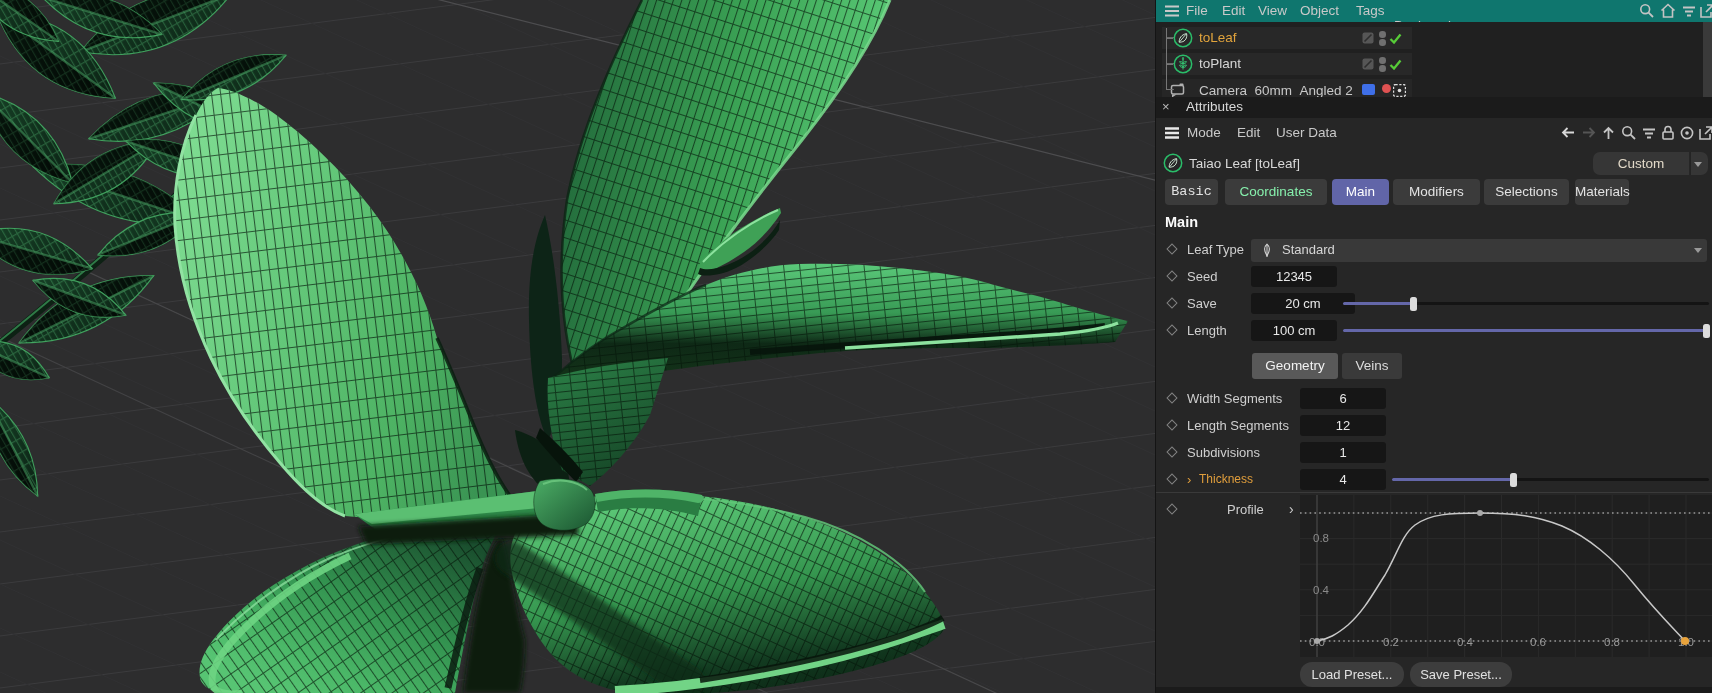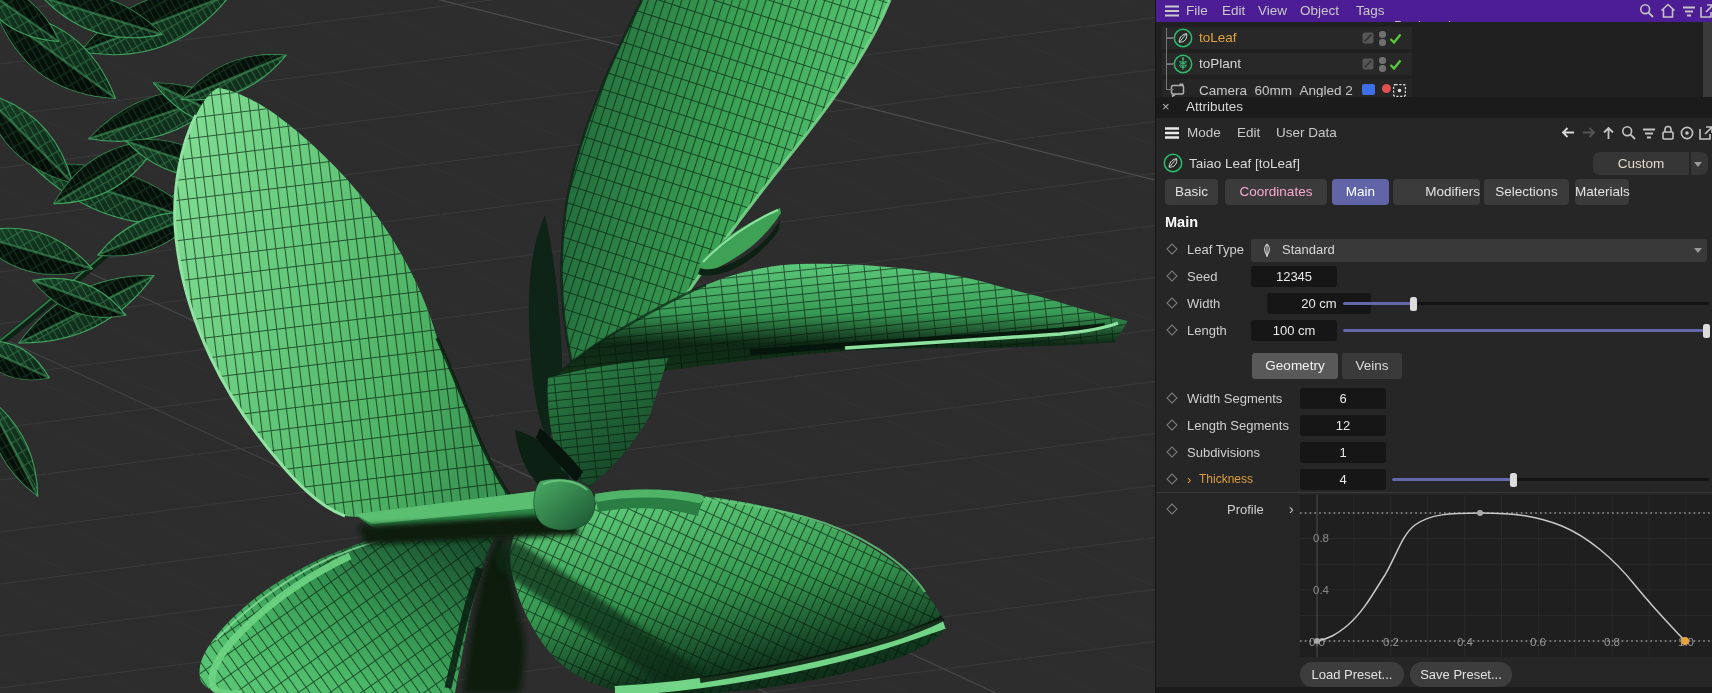--- a/index.html
+++ b/index.html
@@ -214,21 +214,21 @@
       <path d="M575,500 C640,491 730,497 805,517 C860,532 905,562 925,592" stroke="#62c578" stroke-width="2" fill="none" opacity="0.85"></path>
       <path d="M354,514 L545,490 L578,496 L572,522 L380,533 Z" fill="#2e8a49"></path>
       <path d="M354,514 L545,490 L578,496 L560,506 L372,524 Z" fill="#5bbf72"></path>
       <path d="M358,526 L576,513 L579,535 L366,545 Z" fill="#0a1a10" filter="url(#soft)"></path>
       <path d="M595,494 C630,488 665,488 702,495 L698,516 C665,507 630,506 598,512 Z" fill="#2a7d43"></path>
       <path d="M595,494 C630,488 665,488 702,495 C705,499 703,503 698,503 C665,496 630,496 597,502 Z" fill="#4fb468"></path>
       <path d="M540,481 C560,476 581,479 591,490 C598,500 596,515 586,524 C572,533 551,532 541,523 C532,514 531,494 540,481 Z" fill="url(#gBud)" stroke="rgba(12,36,20,0.6)" stroke-width="0.8"></path>
       <path d="M543,484 C558,478 576,480 587,490" stroke="#6fca82" stroke-width="2" fill="none" opacity="0.8"></path>
     </svg>
 <div id="panel">
-      <div class="abs" style="left:0;top:0;width:556px;height:22px;background:#4c1d95;">
+      <div class="abs" style="left:0;top:0;width:556px;height:22px;background:#0f766e;">
         <svg width="16" height="14" viewBox="0 0 16 14" style="position:absolute;left:8px;top:4px;" xmlns="http://www.w3.org/2000/svg">
           <path d="M1,2.5 H15 M1,7 H15 M1,11.5 H15" stroke="#c9c9c9" stroke-width="2"></path>
         </svg>
         <div class="abs mtxt" style="left:30px;top:3px;">File</div>
         <div class="abs mtxt" style="left:66px;top:3px;">Edit</div>
         <div class="abs mtxt" style="left:102px;top:3px;">View</div>
         <div class="abs mtxt" style="left:144px;top:3px;">Object</div>
         <div class="abs mtxt" style="left:200px;top:3px;">Tags</div>
         <div class="abs mtxt" style="left:238px;top:18px;">Bookmarks</div>
         <svg width="16" height="16" viewBox="0 0 16 16" style="position:absolute;left:483px;top:3px;" xmlns="http://www.w3.org/2000/svg">
@@ -341,42 +341,42 @@
       </div>
       <svg width="20" height="20" viewBox="0 0 20 20" style="position:absolute;left:7px;top:153px;" xmlns="http://www.w3.org/2000/svg">
         <circle cx="10" cy="10" r="8.7" fill="none" stroke="#2abd69" stroke-width="1.5"></circle>
         <path d="M6.2,14.2 C6.0,10.5 8.2,6.6 13.6,5.6 C14.4,9.8 12.3,13.4 8.4,14.0 C7.6,14.2 6.8,14.3 6.2,14.2 Z" fill="none" stroke="#cfe8d4" stroke-width="1"></path>
         <path d="M6.6,13.8 L13,6.2" stroke="#cfe8d4" stroke-width="0.9"></path>
       </svg>
       <div class="abs" style="left:33px;top:156px;font-size:13.5px;color:#d8d8d8;">Taiao Leaf [toLeaf]</div>
       <div class="abs" style="left:437px;top:152px;width:96px;height:23px;background:#363636;border-radius:7px 0 0 7px;color:#e2d9c8;font-size:13.5px;text-align:center;line-height:23px;">Custom</div>
       <div class="abs" style="left:534px;top:152px;width:17px;height:23px;background:#363636;border-radius:0 7px 7px 0;border-left:1px solid #242424;"></div>
       <div class="abs" style="left:538px;top:162px;width:0;height:0;border-left:4.5px solid transparent;border-right:4.5px solid transparent;border-top:5px solid #999;"></div>
-      <div class="tab" style="left:9px;width:53px;background:#3b3b3b;color:#e2e2e2;">Basic</div>
-      <div class="tab" style="left:69px;width:102px;background:#3b3b3b;color:#f9a8d4;">Coordinates</div>
+      <div class="tab" style="left:9px;width:53px;background:#3b3b3b;color:#e2e2e2;font-family:Liberation Mono, monospace;">Basic</div>
+      <div class="tab" style="left:69px;width:102px;background:#3b3b3b;color:#86efac;">Coordinates</div>
       <div class="tab" style="left:176px;width:57px;background:#6165a8;color:#ffffff;">Main</div>
-      <div class="tab" style="left:237px;width:87px;background:#3b3b3b;color:#e2e2e2;text-align:right;">Modifiers</div>
+      <div class="tab" style="left:237px;width:87px;background:#3b3b3b;color:#e2e2e2;">Modifiers</div>
       <div class="tab" style="left:328px;width:85px;background:#3b3b3b;color:#e2e2e2;">Selections</div>
       <div class="tab" style="left:419px;width:54px;background:#3b3b3b;color:#e2e2e2;">Materials</div>
       <div class="abs" style="left:9px;top:214px;font-size:14.5px;font-weight:bold;color:#fafafa;">Main</div>
       <div class="diamond" style="left:12px;top:245px;"></div>
       <div class="abs lbl" style="left:31px;top:242px;text-align:center;">Leaf Type</div>
       <div class="abs" style="left:95px;top:239px;width:456px;height:23px;background:#393939;border-radius:3px;"></div>
       <svg width="10" height="15" viewBox="0 0 10 15" style="position:absolute;left:106px;top:243px;" xmlns="http://www.w3.org/2000/svg">
         <path d="M5,1.2 C7.6,3.4 8.4,7.4 5,12.8 C1.6,7.4 2.4,3.4 5,1.2 Z" fill="none" stroke="#d8d8d8" stroke-width="1.1"></path>
         <path d="M5,2 V14" stroke="#d8d8d8" stroke-width="1"></path>
       </svg>
       <div class="abs" style="left:126px;top:242px;font-size:13px;color:#d6d6d6;">Standard</div>
       <div class="abs" style="left:538px;top:248px;width:0;height:0;border-left:4.5px solid transparent;border-right:4.5px solid transparent;border-top:5px solid #999;"></div>
       <div class="diamond" style="left:12px;top:272px;"></div>
       <div class="abs lbl" style="left:31px;top:269px;">Seed</div>
       <div class="input" style="left:95px;top:266px;width:86px;">12345</div>
       <div class="diamond" style="left:12px;top:299px;"></div>
-      <div class="abs lbl" style="left:31px;top:296px;">Width</div>
-      <div class="input" style="left:95px;top:293px;width:104px;margin-left:16px;">20 cm</div>
+      <div class="abs lbl" style="left:31px;top:296px;">Save</div>
+      <div class="input" style="left:95px;top:293px;width:104px;">20 cm</div>
       <div class="abs" style="left:187px;top:301.5px;width:366px;height:3.5px;background:#141414;border-radius:2px;"></div>
       <div class="abs" style="left:187px;top:301.5px;width:71px;height:3.5px;background:#6467a9;border-radius:2px;"></div>
       <div class="abs" style="left:254px;top:296.5px;width:7px;height:14px;background:#dcdcdc;border-radius:2.5px;"></div>
       <div class="diamond" style="left:12px;top:326px;"></div>
       <div class="abs lbl" style="left:31px;top:323px;">Length</div>
       <div class="input" style="left:95px;top:320px;width:86px;">100 cm</div>
       <div class="abs" style="left:187px;top:328.5px;width:366px;height:3.5px;background:#141414;border-radius:2px;"></div>
       <div class="abs" style="left:187px;top:328.5px;width:364px;height:3.5px;background:#6467a9;border-radius:2px;"></div>
       <div class="abs" style="left:547px;top:323.5px;width:7px;height:14px;background:#dcdcdc;border-radius:2.5px;"></div>
       <div class="abs" style="left:96px;top:353px;width:86px;height:26px;background:#595959;border-radius:3px;color:#f2f2f2;font-size:13.5px;text-align:center;line-height:26px;">Geometry</div>

